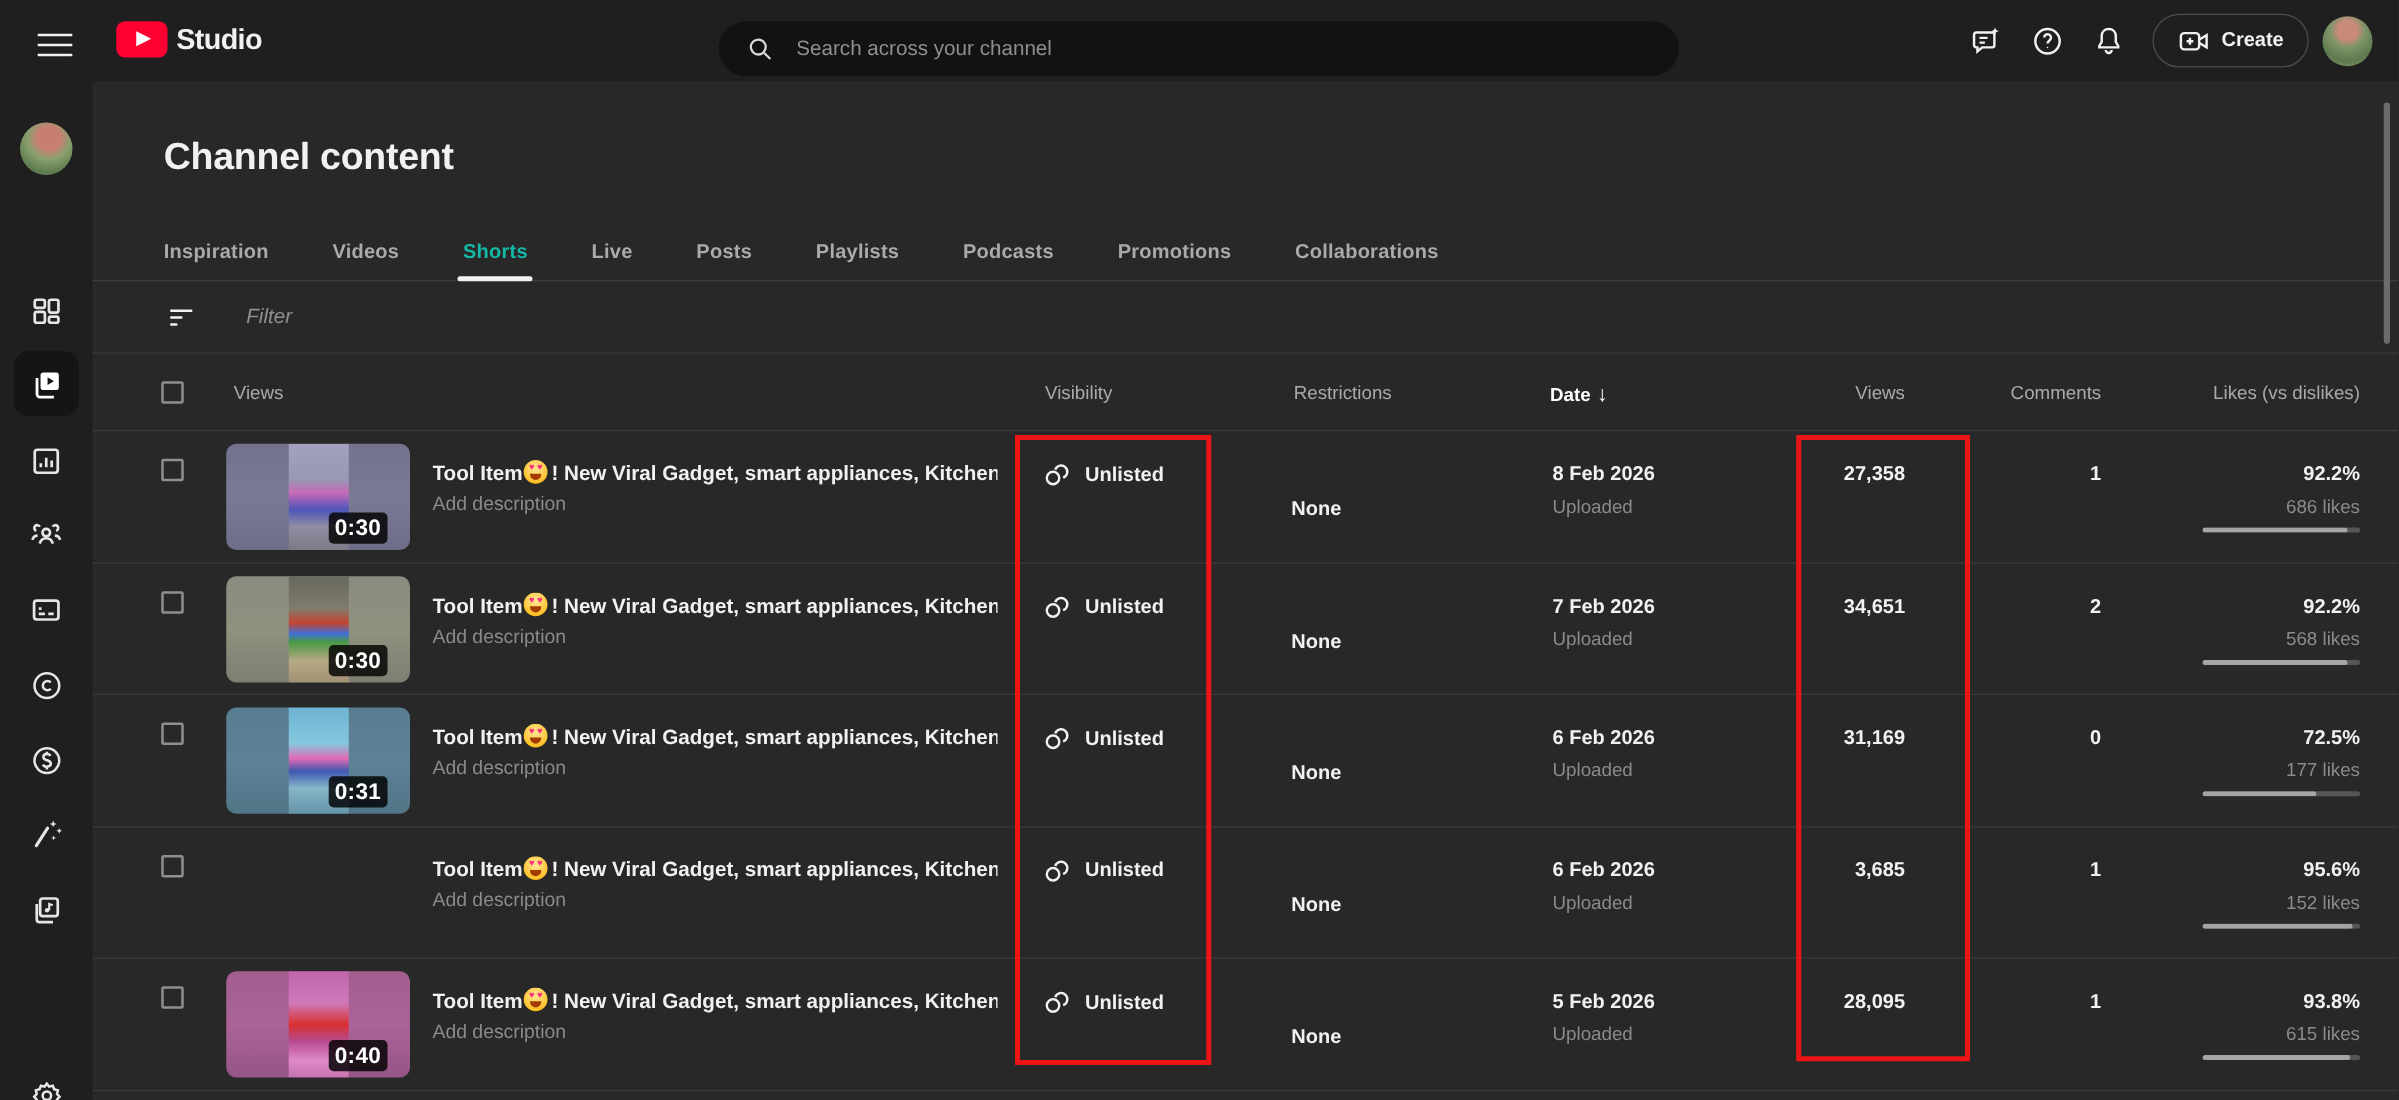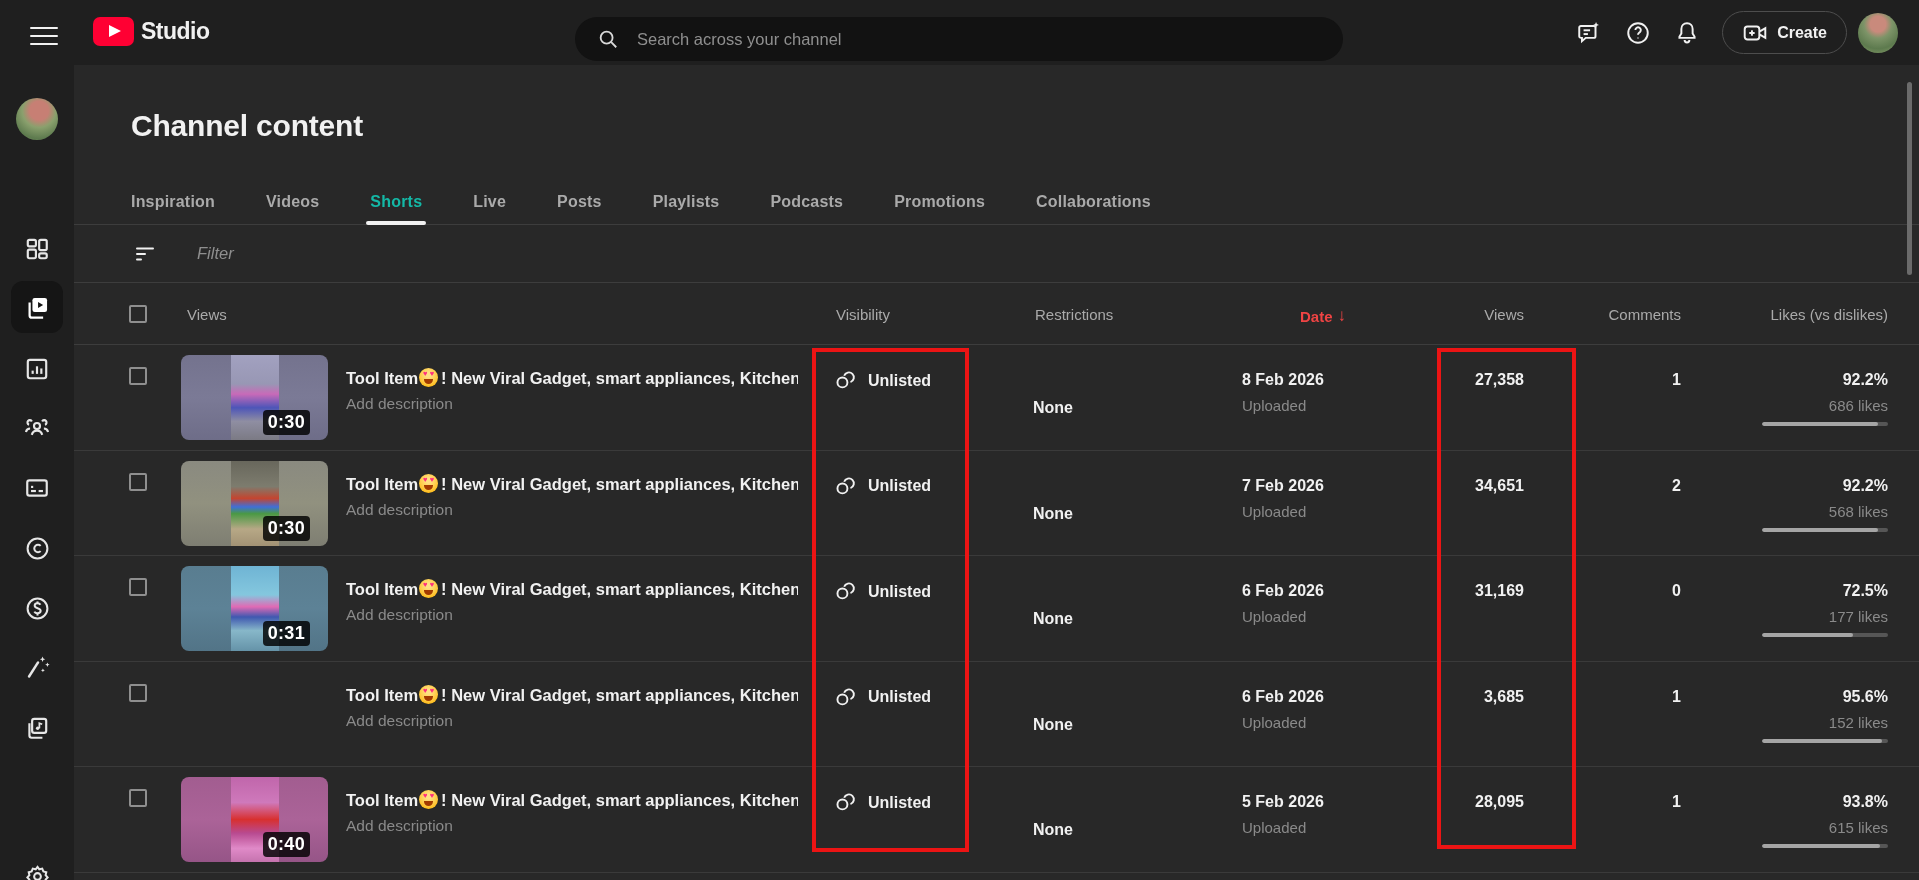--- a/index.html
+++ b/index.html
@@ -47,21 +47,21 @@
   .filter-input { background:transparent; border:none; outline:none; color:#ddd; font-size:16.5px; margin-left:40px; width:500px; font-family:inherit;font-style:italic; }
   .filter-input::placeholder { color:#8f8f8f; }
 
   .thead { position:absolute; left:0; top:218px; width:1845px; height:62px; border-bottom:1px solid #3d3d3d; font-size:15px; color:#aaaaaa; }
   .thead .cell { position:absolute; top:23px; white-space:nowrap; }
   .checkbox { width:18px; height:18px; border:2px solid #8f8f8f; border-radius:2px; cursor:pointer; }
   .thead .checkbox { position:absolute; left:55px; top:22px; }
   .col-short { left:113px; }
   .col-visibility { left:762px; }
   .col-restrictions { left:961px; }
-  .col-date { left:1226px; color:#ef4444; font-weight:bold; display:flex; align-items:center; gap:5px; }
+  .col-date { left:1166px; color:#ffffff; font-weight:bold; display:flex; align-items:center; gap:5px; }
   .col-views { right:395px; text-align:right; }
   .col-comments { right:238px; text-align:right; }
   .col-likes { right:31px; text-align:right; }
 
   .row { position:relative; width:1845px; height:105.5px; border-bottom:1px solid #3a3a3a; }
   .rows { position:absolute; left:0; top:280px; width:1845px; }
   .row .checkbox { position:absolute; left:55px; top:22px; }
   .thumb { position:absolute; left:107px; top:10px; width:147px; height:85px; border-radius:8px; overflow:hidden; cursor:pointer; }
   .thumb-inner { position:absolute; left:49.5px; top:0; width:48px; height:85px; }
   .dur { position:absolute; right:18px; bottom:5px; background:rgba(0,0,0,0.82); color:#fff; font-size:18px; font-weight:bold; padding:2px 5px; border-radius:4px; letter-spacing:0.3px; }

